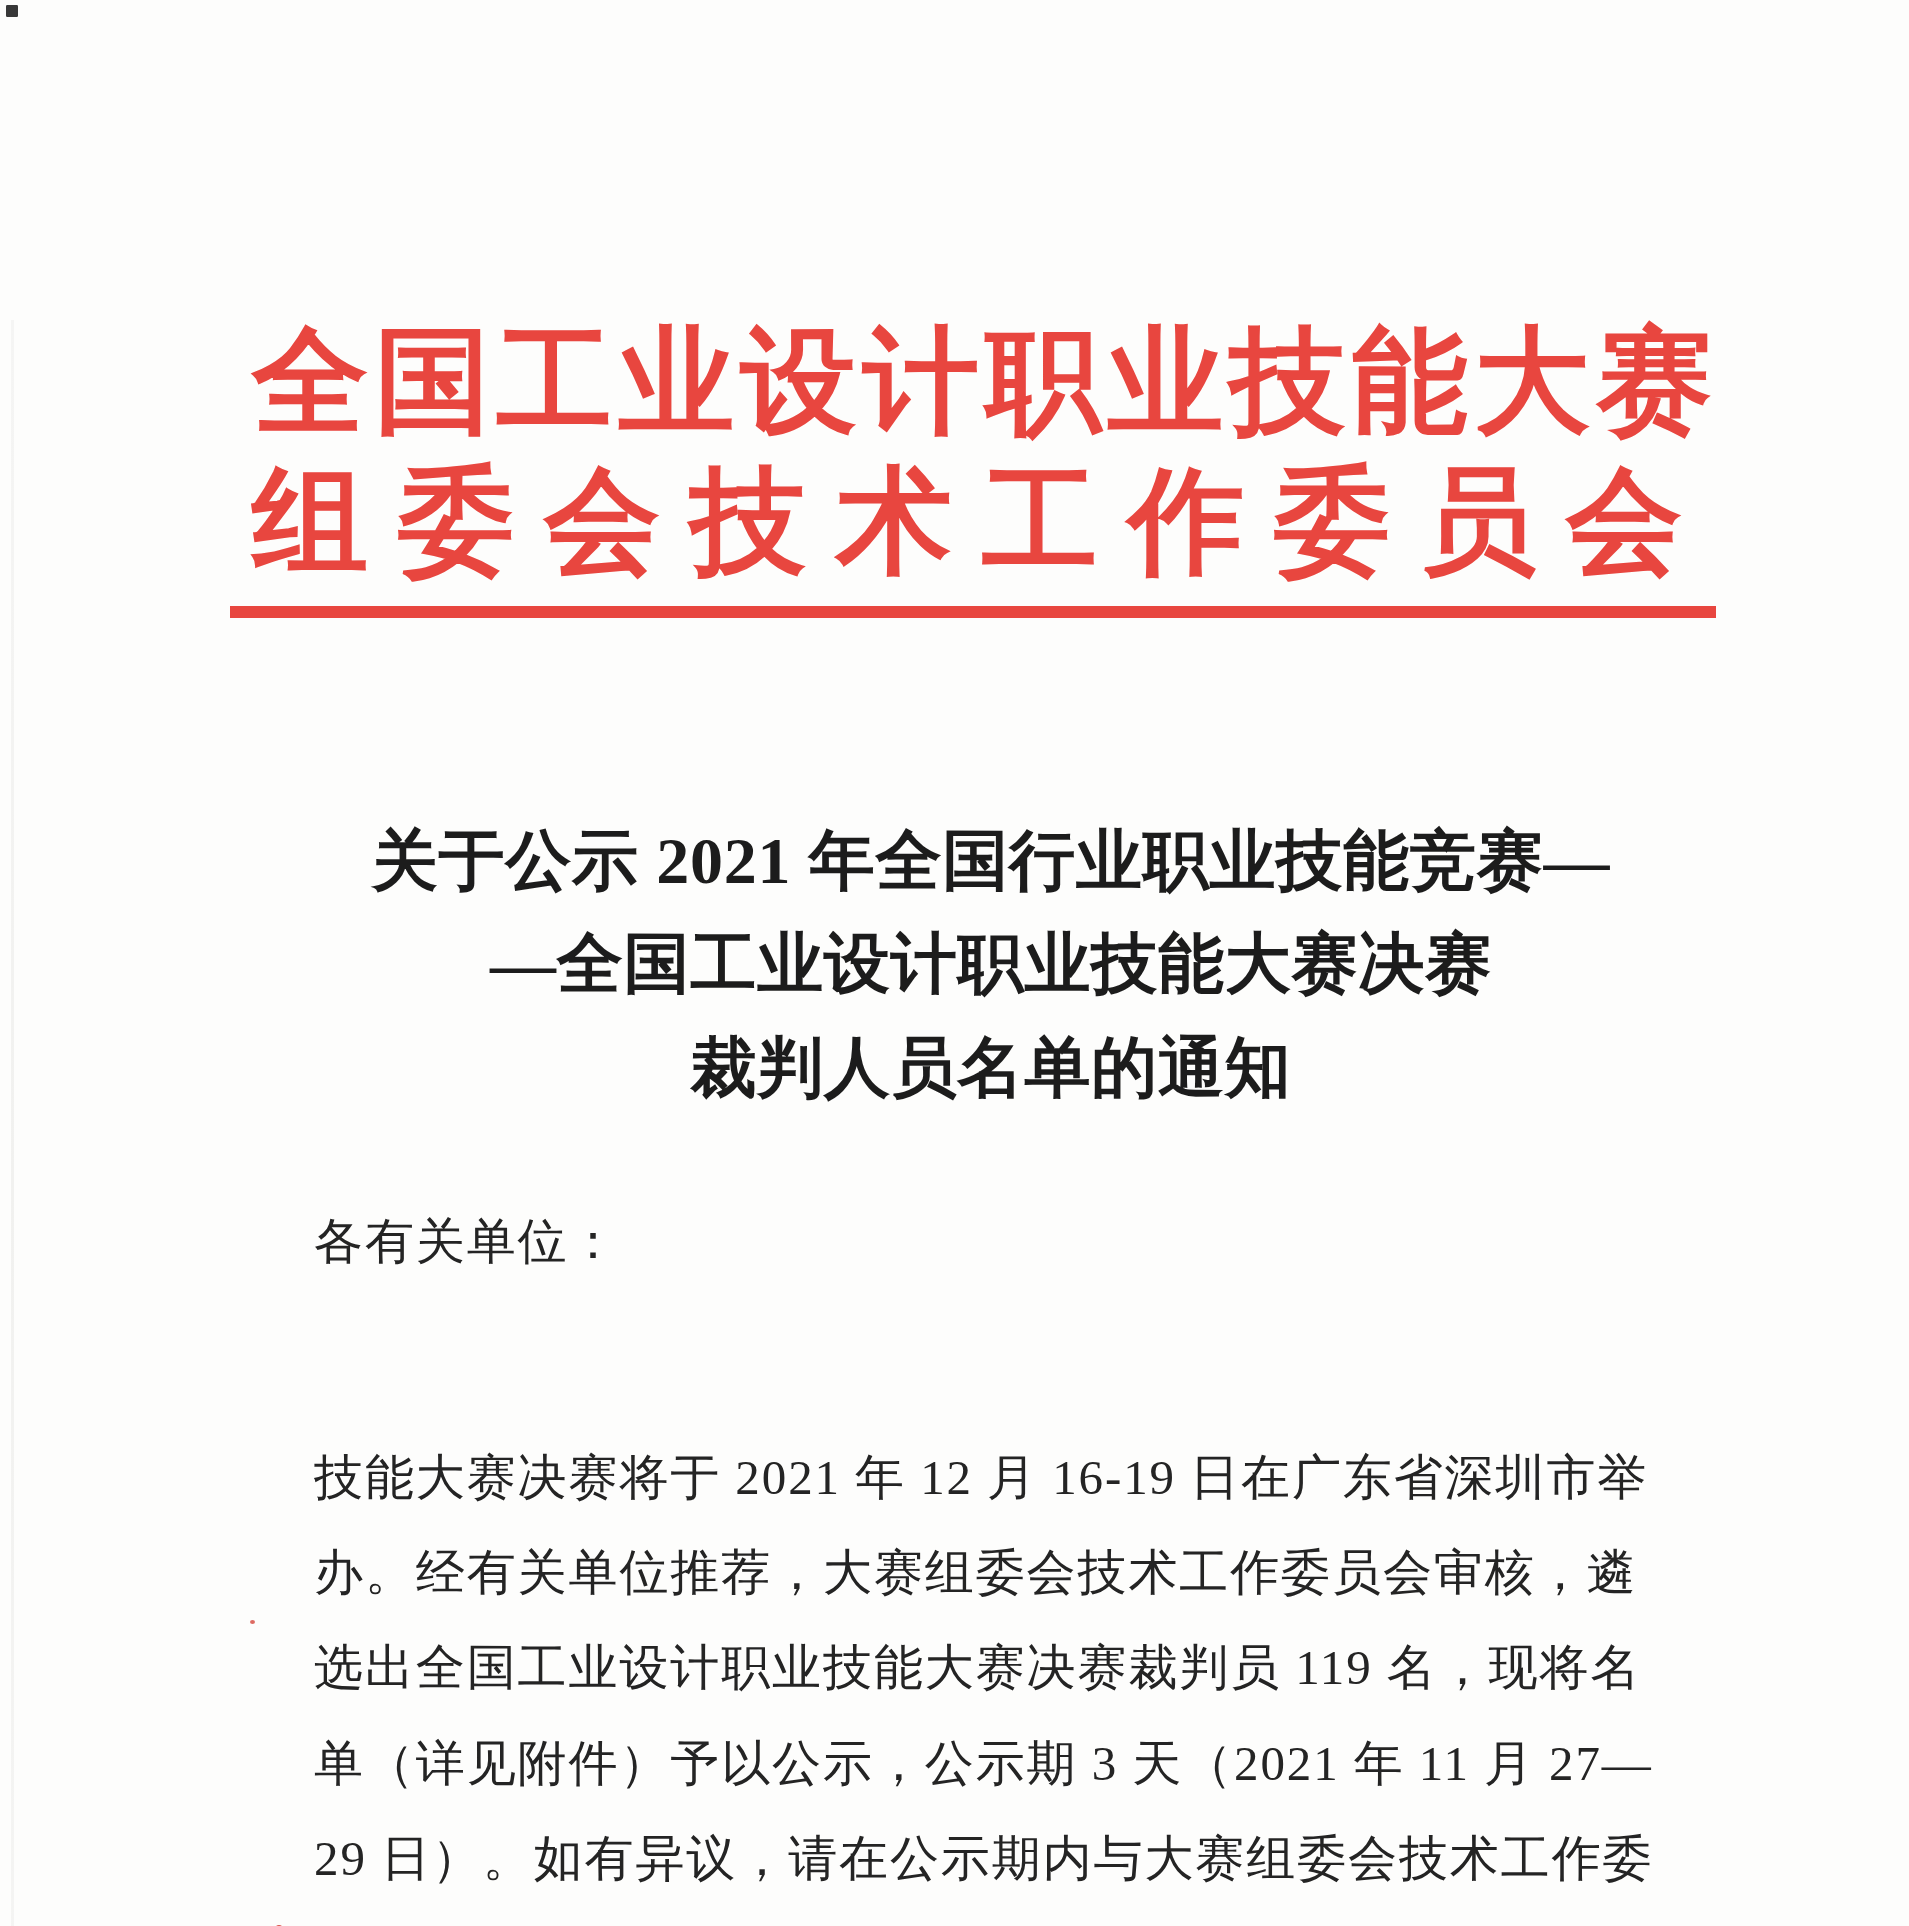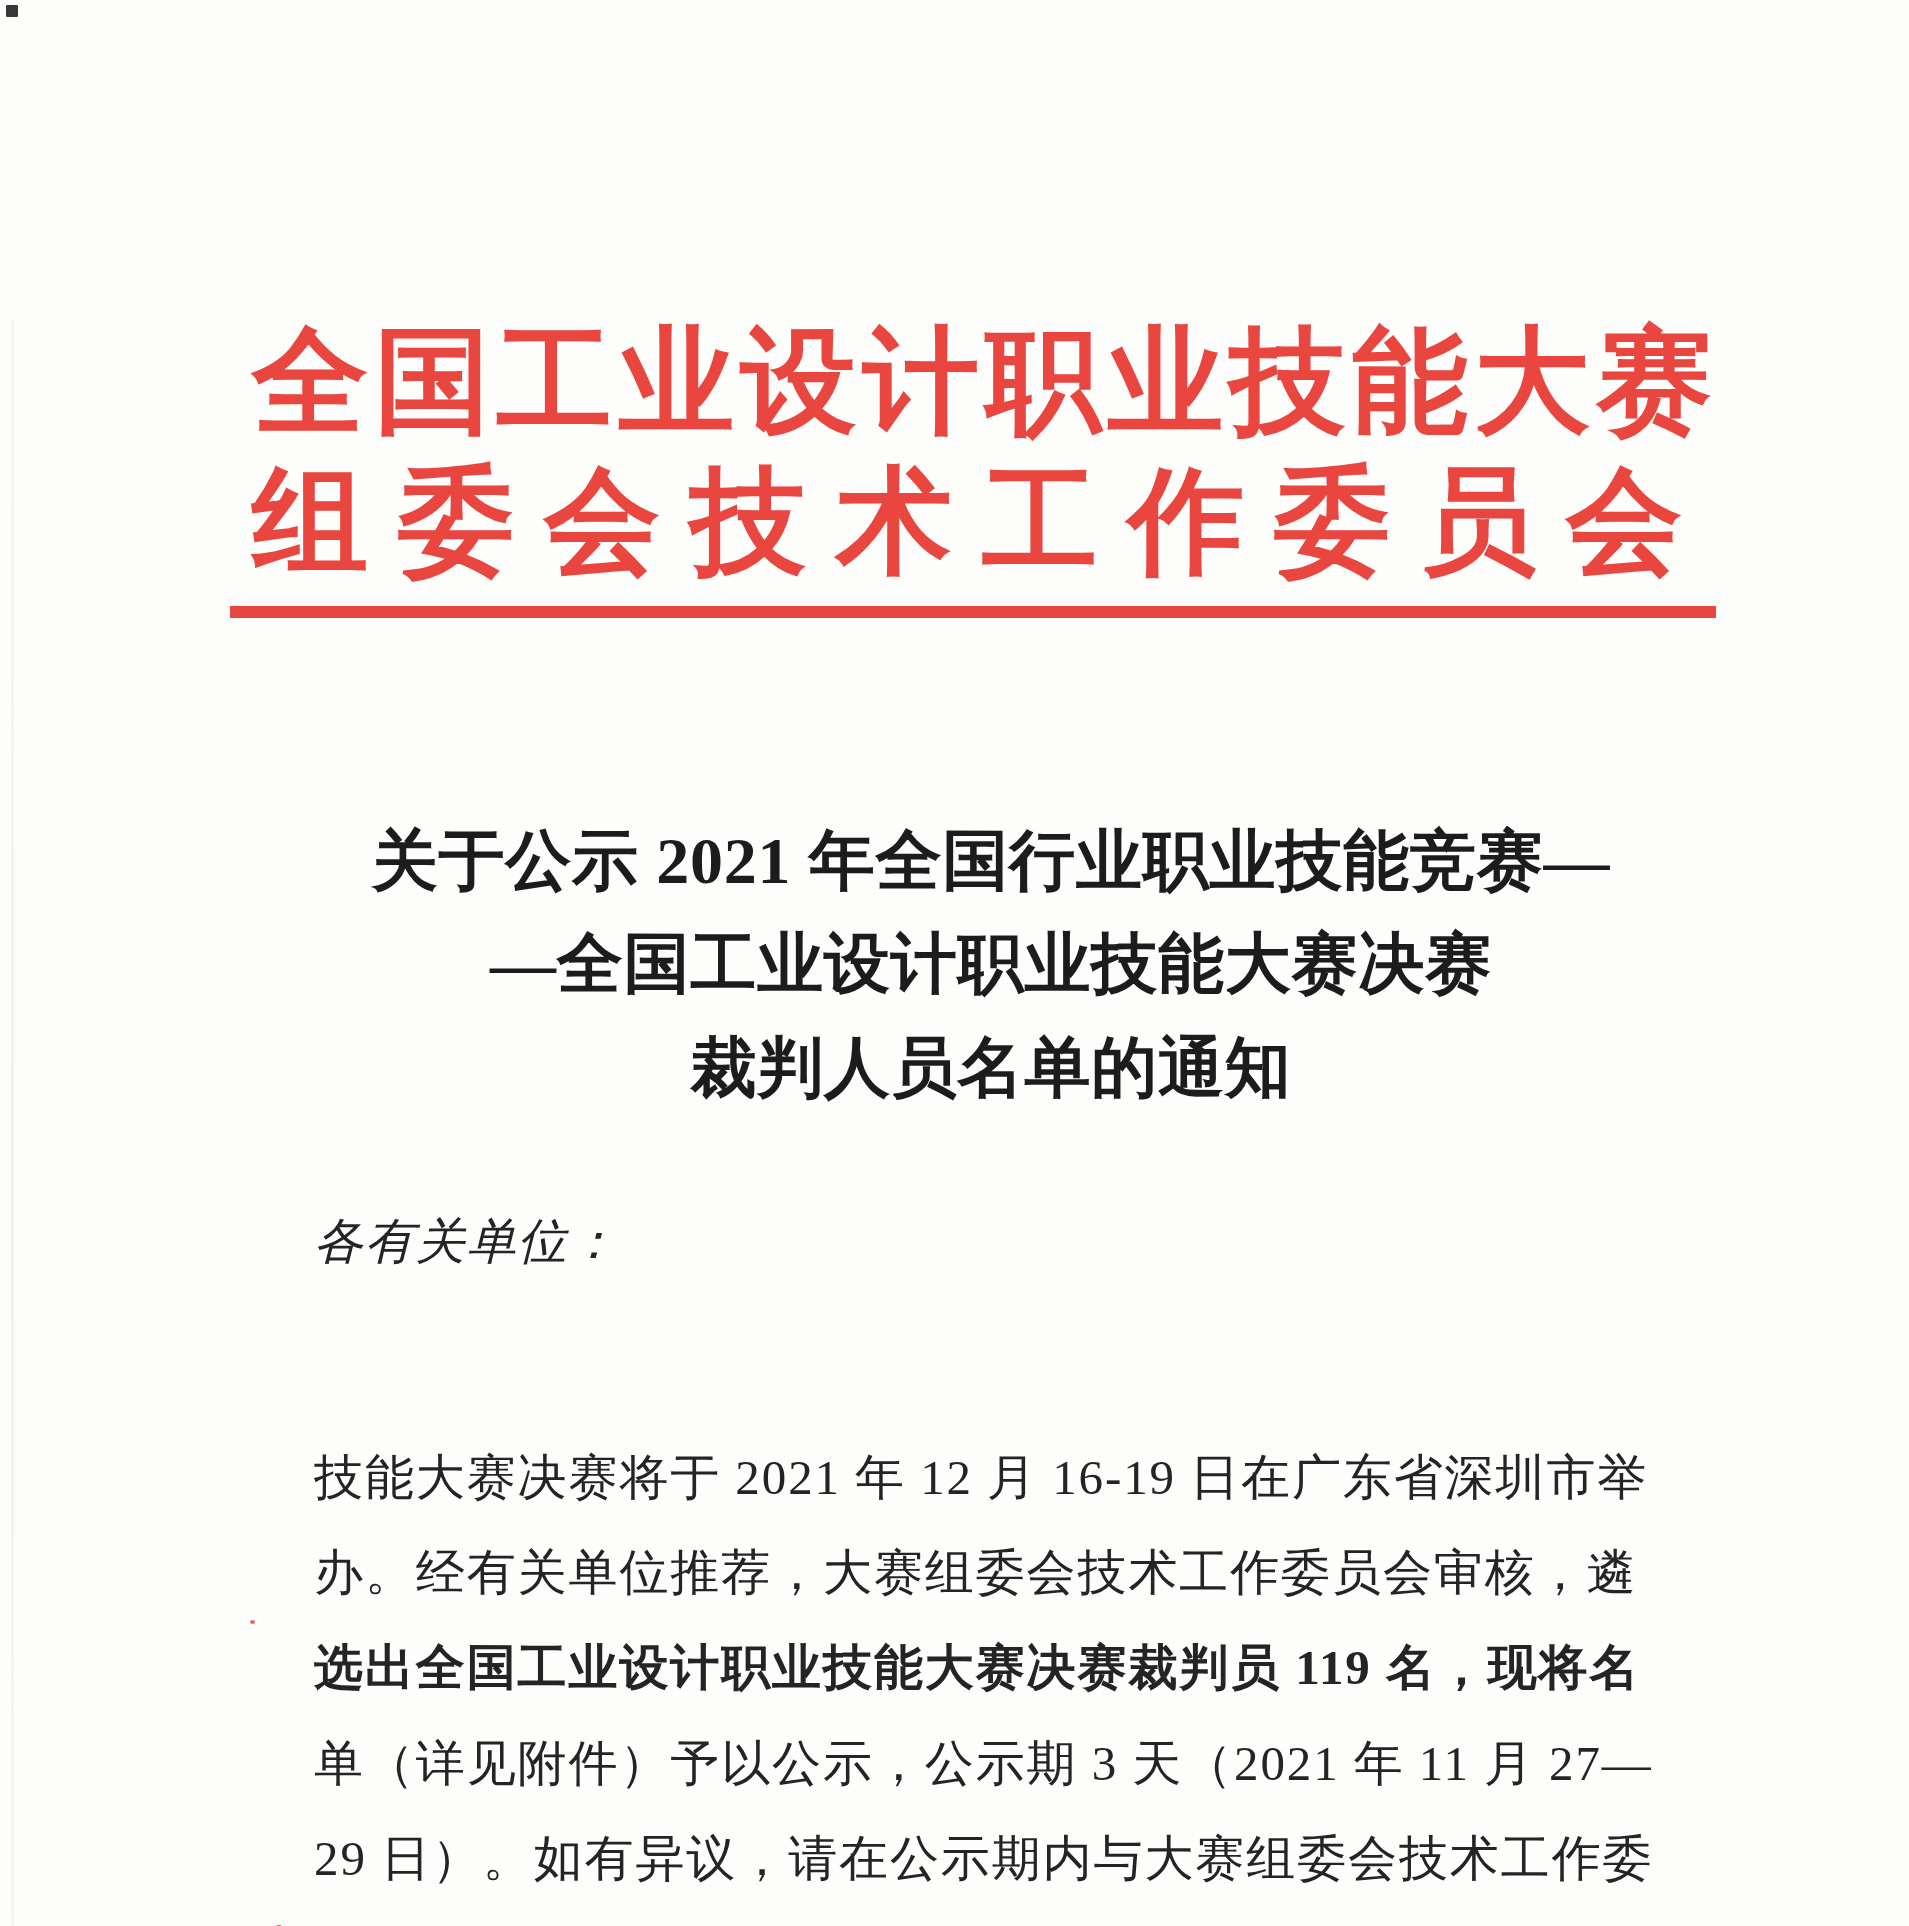--- a/index.html
+++ b/index.html
@@ -49,31 +49,31 @@
     font-weight:700;color:var(--ink-dark);
     white-space:nowrap;
   }
   .title-line-1{top:828px;}
   .title-line-2{top:931px;}
   .title-line-3{top:1035px;}
   
   .salutation{
     position:absolute;left:314px;top:1217px;
     font-size:49px;line-height:1;letter-spacing:1.9px;
-    color:var(--ink);white-space:nowrap;font-style:italic;
+    color:var(--ink);white-space:nowrap;
   }
   .body-line{
     position:absolute;left:314px;
     font-size:49px;line-height:1;letter-spacing:1.9px;
     color:var(--ink);white-space:nowrap;
   }
   .body-line-1{top:1358px;left:413px;}
   .body-line-2{top:1453px;}
   .body-line-3{top:1548px;}
-  .body-line-4{top:1643px;font-weight:bold;}
+  .body-line-4{top:1643px;}
   .body-line-5{top:1739px;}
   .body-line-6{top:1834px;}
   
   .speck-corner{
     position:absolute;left:6.2px;top:5px;width:11.6px;height:11.6px;
     background:#383838;border-radius:1.2px;
   }
   .edge-streak{
     position:absolute;left:10.8px;top:320px;width:3.5px;height:2157px;
     background:linear-gradient(180deg,#f3f3f2 0%,#eeeeec 40%,#f5f5f4 100%);

